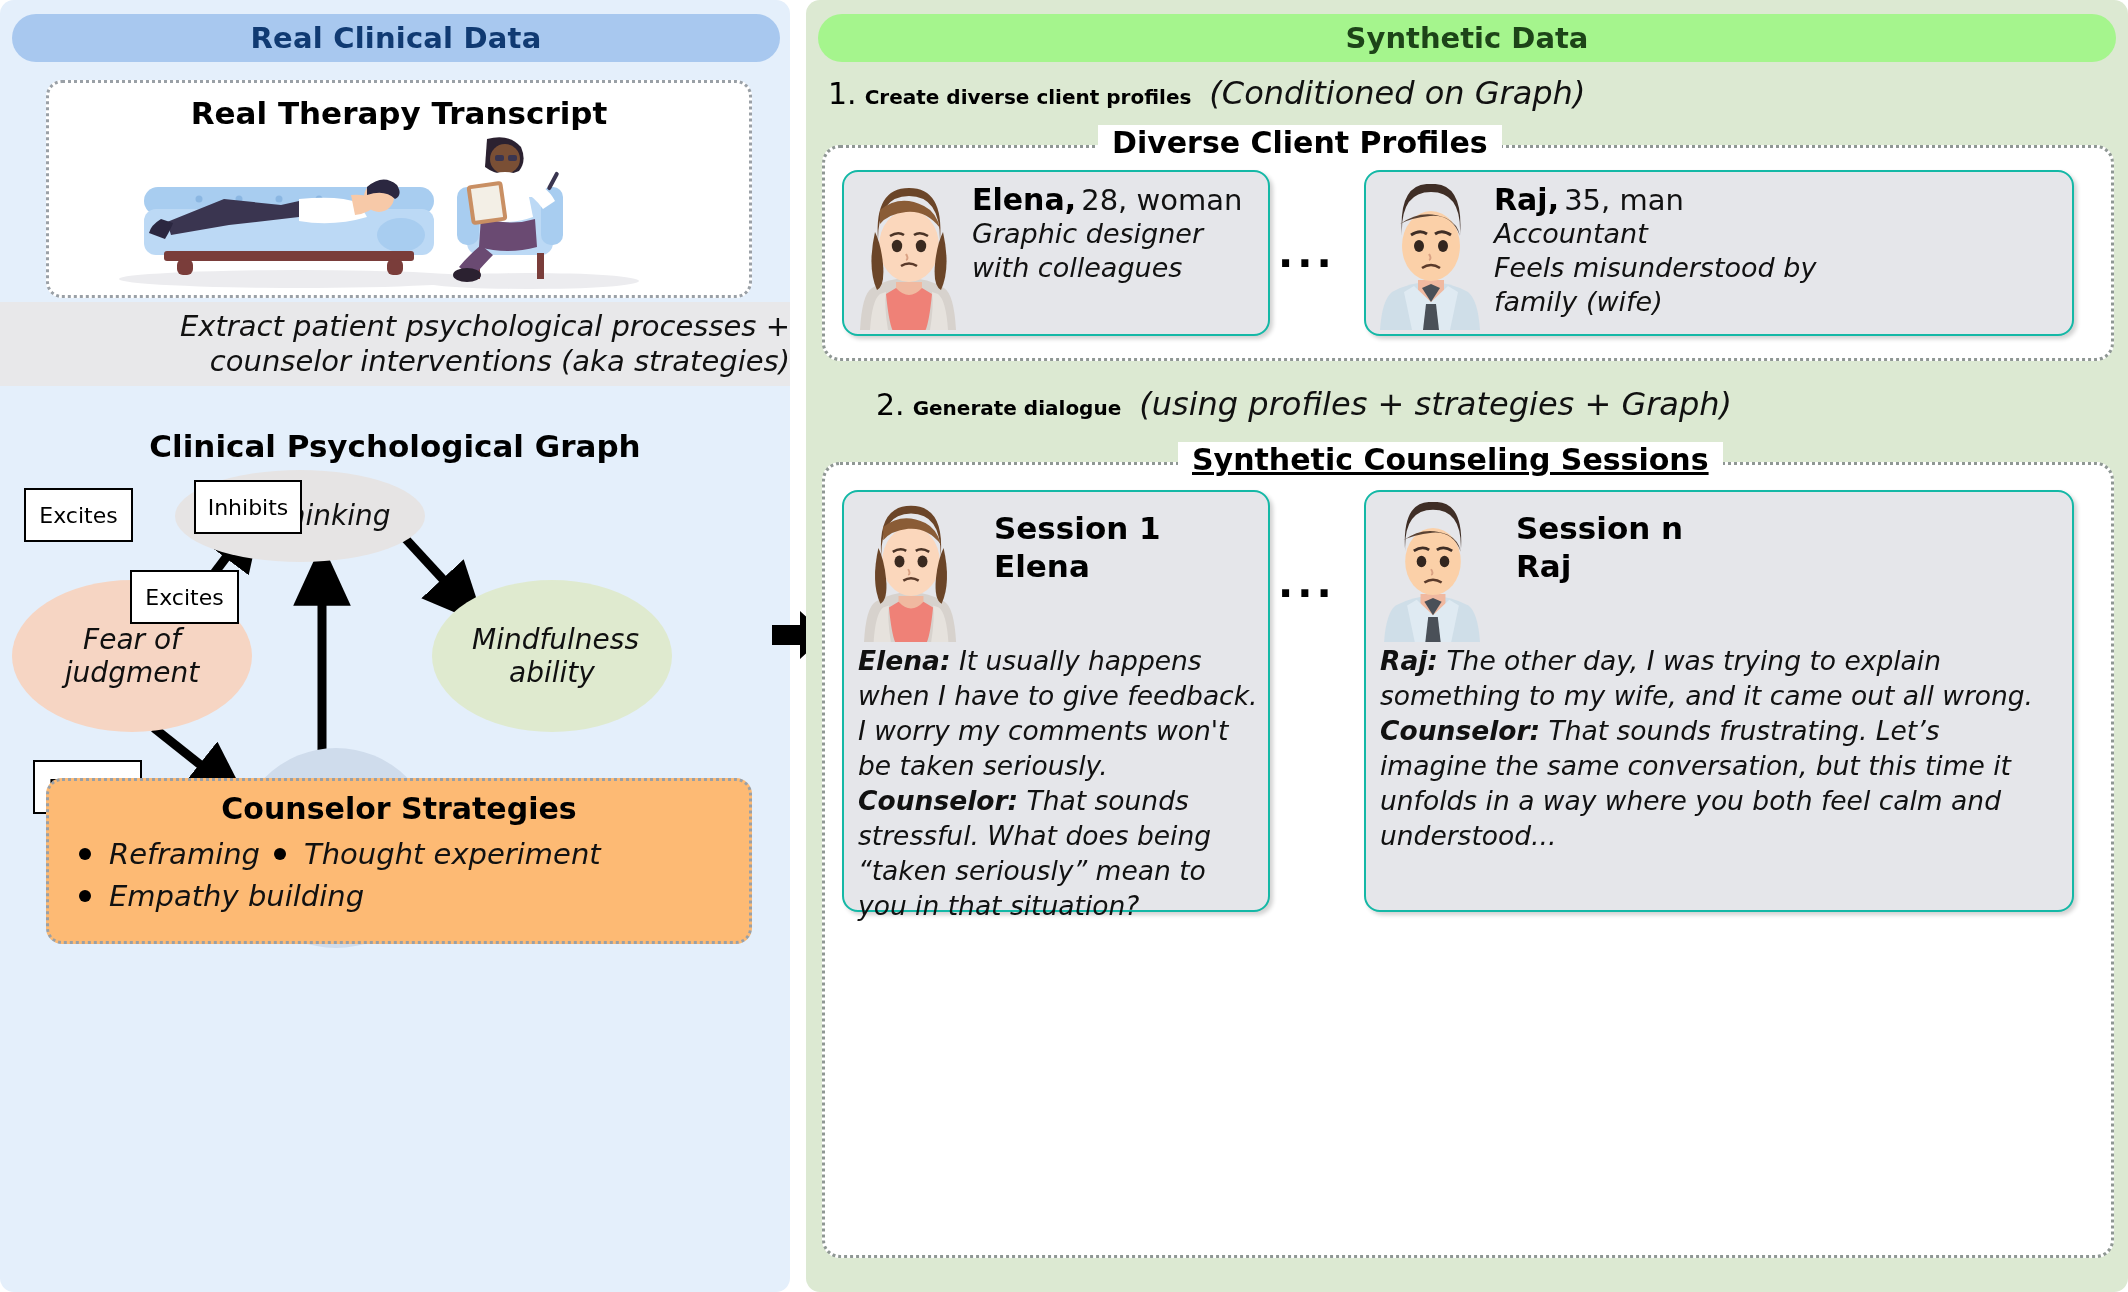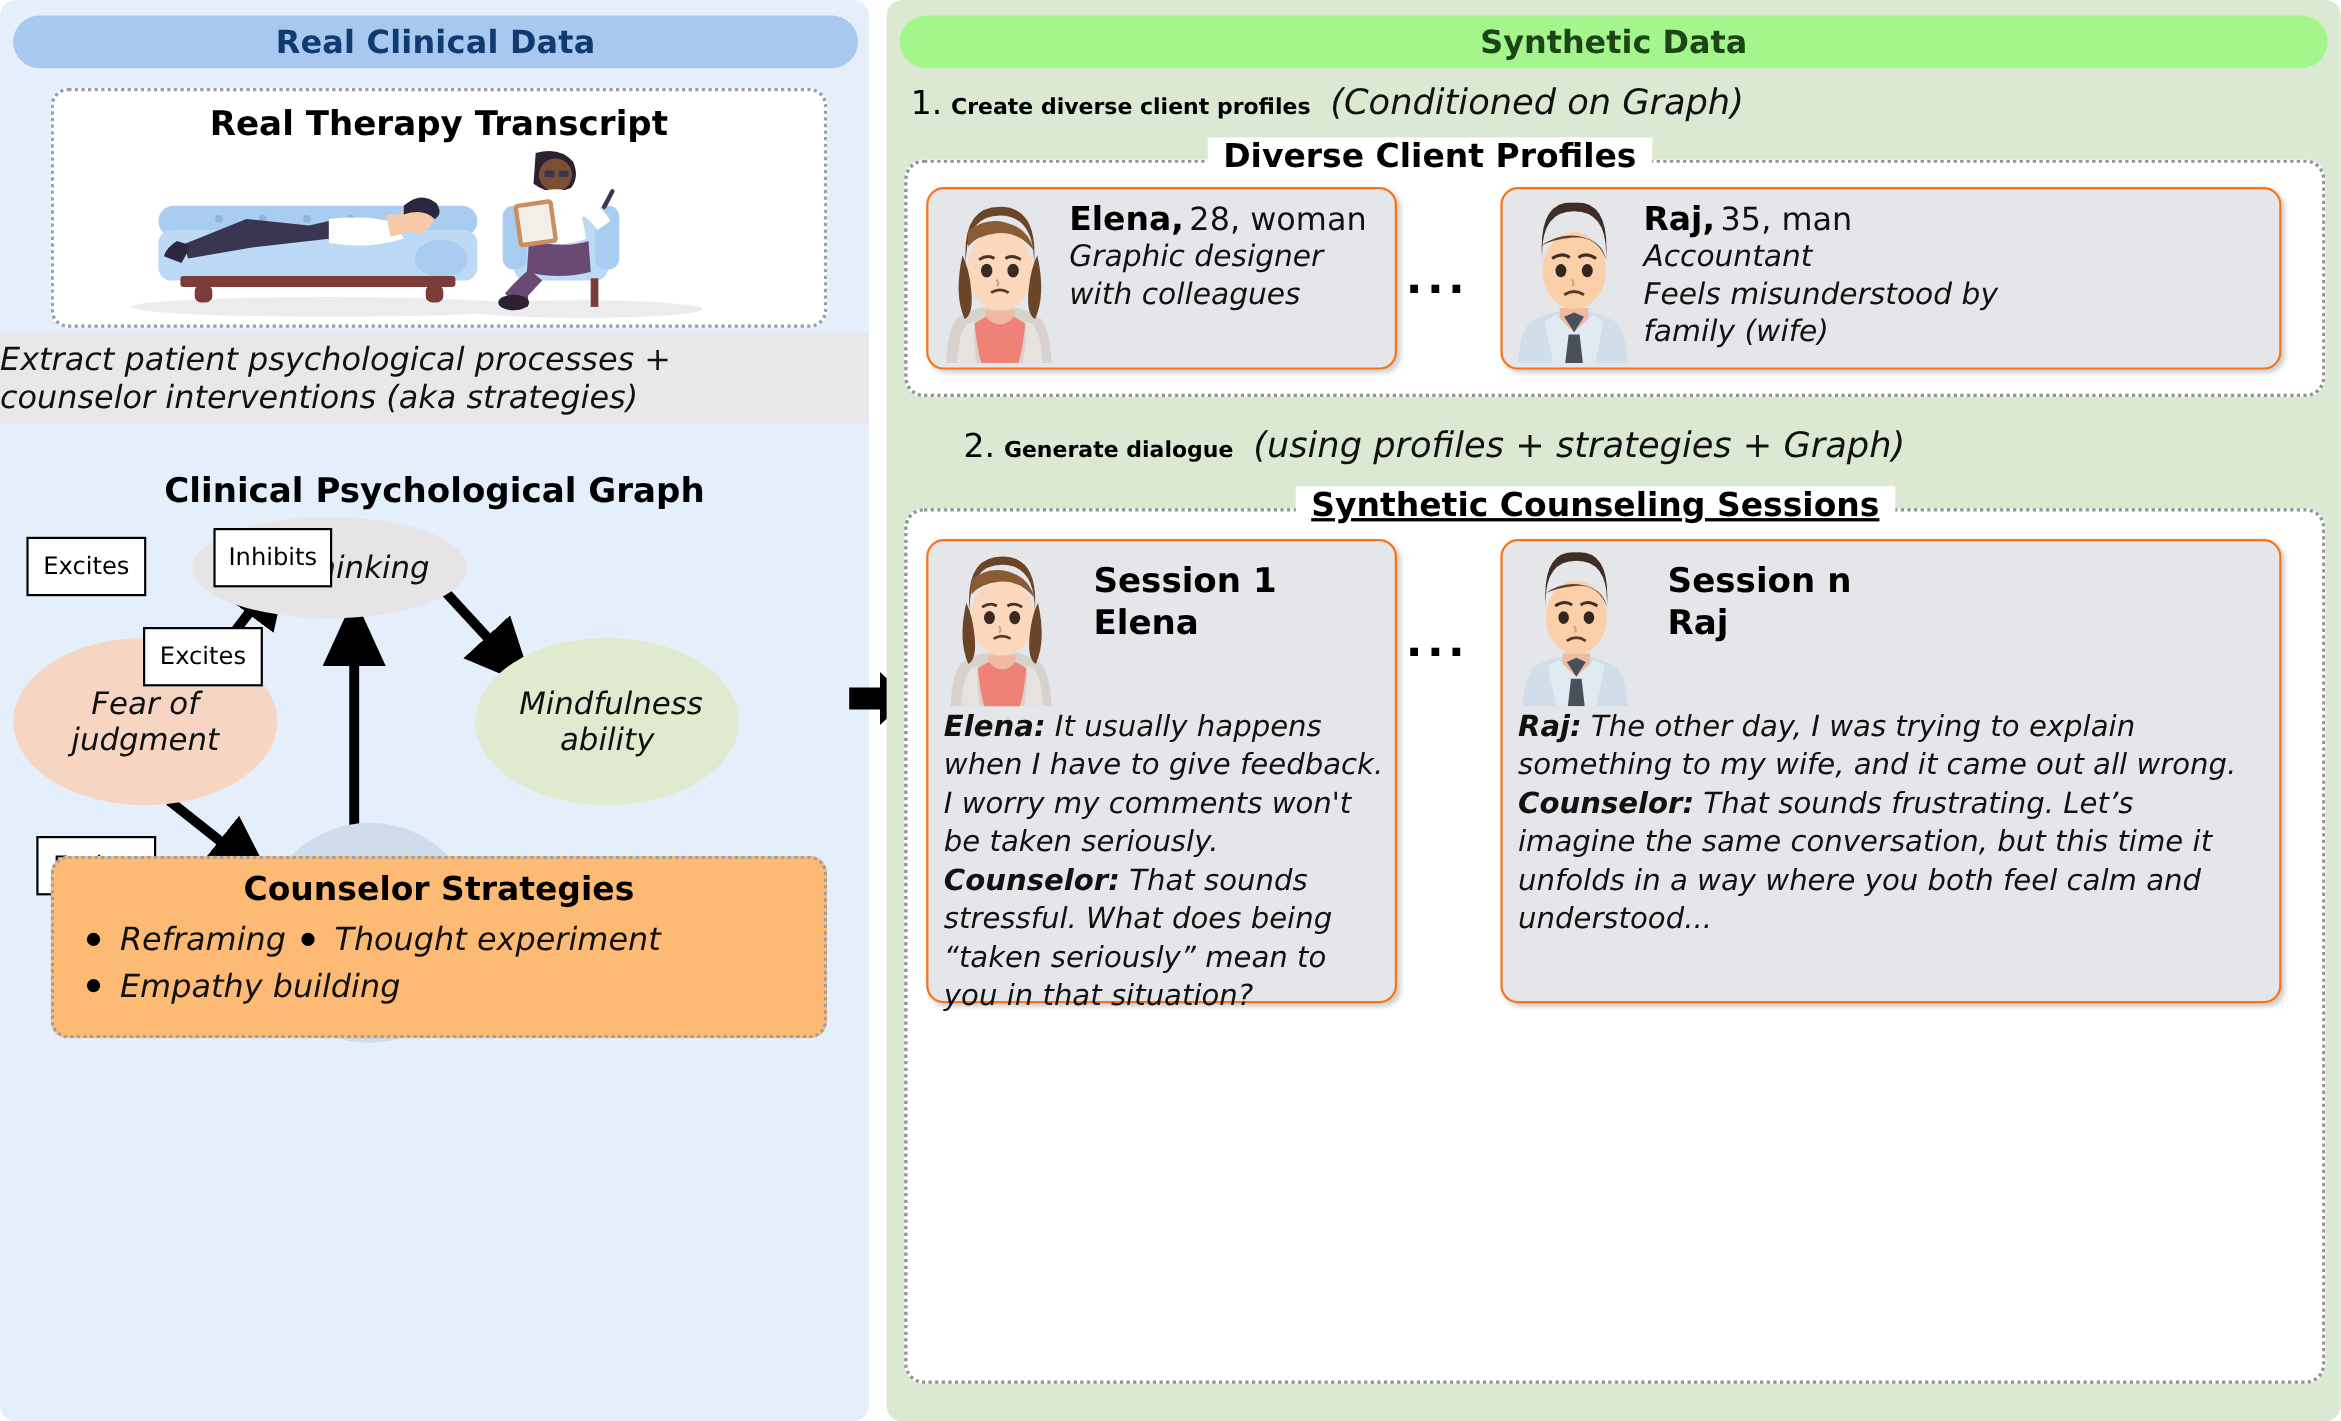--- a/index.html
+++ b/index.html
@@ -9,21 +9,21 @@
   
   .left-panel{position:absolute;left:0;top:0;width:790px;height:1292px;background:#e4effb;border-radius:14px;}
   .left-header{position:absolute;left:12px;top:14px;width:768px;height:48px;background:#a8c8ef;border-radius:24px;
     display:flex;align-items:center;justify-content:center;}
   .left-header-txt{font-family:"DejaVu Sans","Liberation Sans",sans-serif;font-weight:bold;font-size:29px;color:#103a72;letter-spacing:.2px;}
 
   .transcript-box{position:absolute;left:46px;top:80px;width:700px;height:212px;background:#fff;border:3px dotted #9aa0a6;border-radius:16px;}
   .transcript-title{position:absolute;left:0;top:12px;width:100%;text-align:center;font-weight:bold;font-size:31px;color:#000;}
 
   .gray-band{position:absolute;left:0;top:302px;width:790px;height:84px;background:#e8e8ea;
-    display:flex;flex-direction:column;align-items:flex-start;justify-content:center;}
+    display:flex;flex-direction:column;align-items:flex-end;justify-content:center;}
   .gray-band div{font-style:italic;font-size:29px;color:#111;line-height:1.22;text-align:center;}
 
   .graph-title{position:absolute;left:0;top:428px;width:790px;text-align:center;font-weight:bold;font-size:31px;color:#000;}
 
   .graph-area{position:absolute;left:0;top:470px;width:790px;height:310px;}
   .node{position:absolute;display:flex;align-items:center;justify-content:center;text-align:center;
     font-style:italic;font-size:28px;color:#101010;line-height:1.18;}
   .node-overthinking{left:175px;top:0px;width:250px;height:92px;background:#e6e4e4;border-radius:50%;}
   .node-fear{left:12px;top:110px;width:240px;height:152px;background:#f6d5c3;border-radius:50%;}
   .node-mind{left:432px;top:110px;width:240px;height:152px;background:#dfeacf;border-radius:50%;}
@@ -55,21 +55,21 @@
     text-shadow:3px 3px 0 rgba(0,0,0,.28);font-family:"DejaVu Sans Condensed","DejaVu Sans","Liberation Sans",sans-serif;}
 
   .step{position:absolute;display:flex;align-items:baseline;gap:8px;}
   .step-num{font-size:30px;color:#000;}
   .step-bold{font-weight:bold;font-size:20px;color:#000;}
   .step-it{font-style:italic;font-size:32px;color:#111;margin-left:10px;}
 
   .section{position:absolute;background:#fff;border:3px dotted #8f9794;border-radius:18px;}
   .section-title{position:absolute;background:#fff;padding:0 14px;font-weight:bold;font-size:30px;color:#000;white-space:nowrap;}
 
-  .card{position:absolute;background:#e5e6ea;border:2px solid #f97316;border-radius:16px;box-shadow:3px 3px 4px rgba(0,0,0,.18);}
+  .card{position:absolute;background:#e5e6ea;border:2px solid #14b8a6;border-radius:16px;box-shadow:3px 3px 4px rgba(0,0,0,.18);}
 
   .pname{font-weight:bold;font-size:30px;color:#000;}
   .pmeta{font-size:29px;color:#111;}
   .pline{font-style:italic;font-size:27px;color:#111;line-height:1.26;}
   .ellipsis{position:absolute;font-size:40px;font-weight:bold;color:#000;letter-spacing:4px;}
 
   .sess-title{font-weight:bold;font-size:31px;color:#000;line-height:1.22;}
   .dlg{font-style:italic;font-size:26.5px;color:#111;line-height:1.32;}
   .dlg b{font-style:italic;font-weight:bold;}
 

